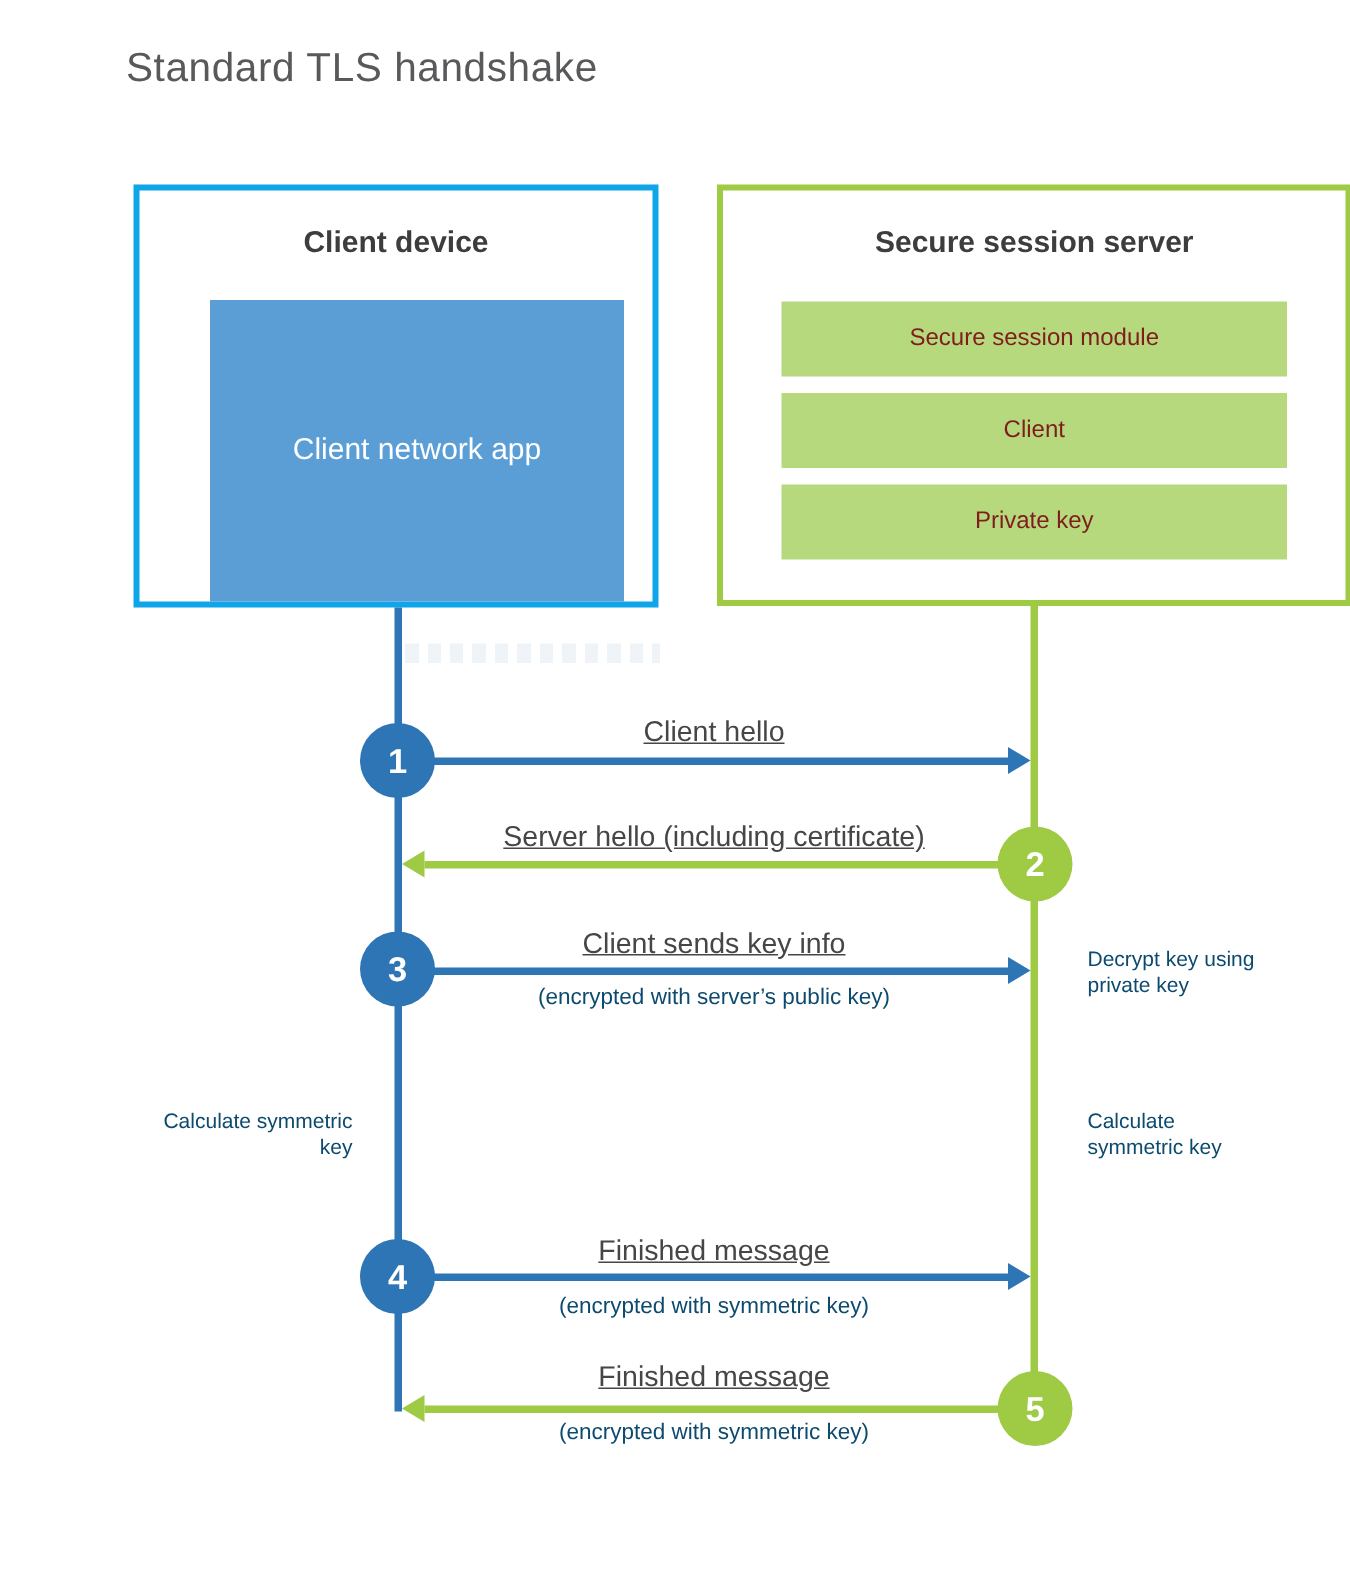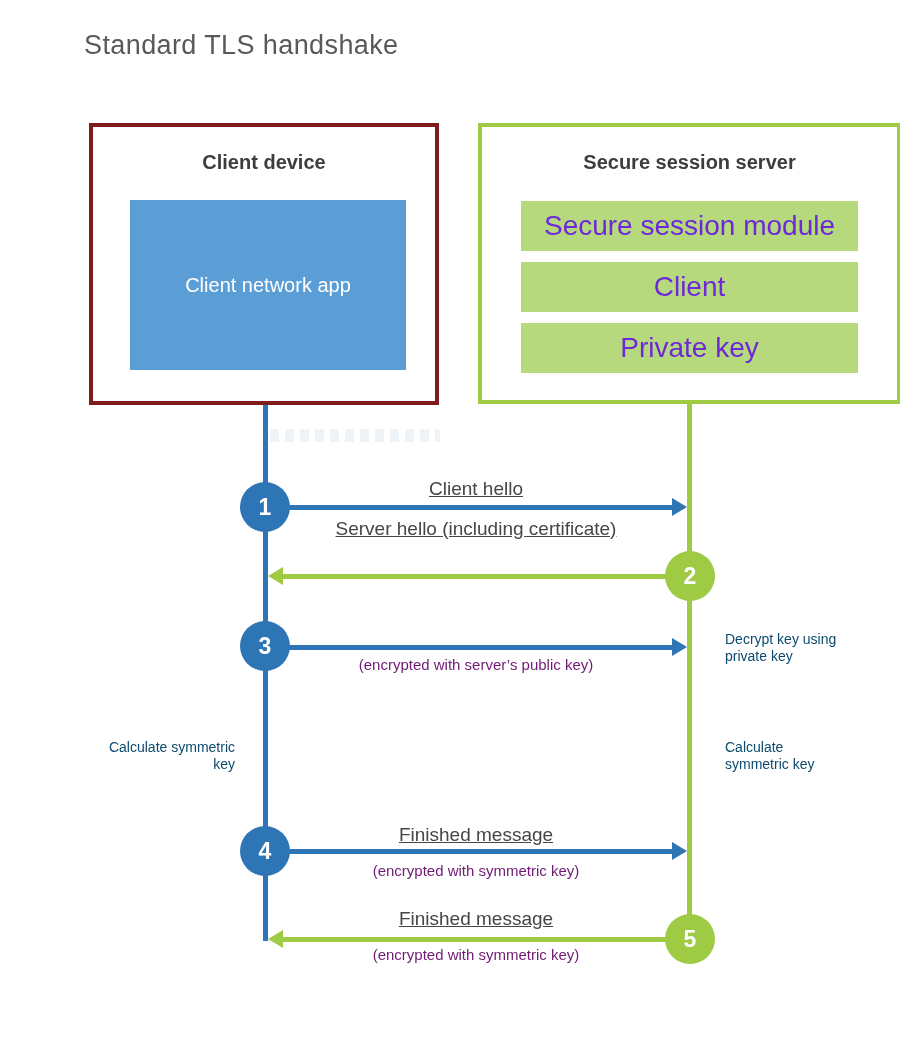--- a/index.html
+++ b/index.html
@@ -7,35 +7,35 @@
     position:relative; width:900px; height:1058px; background:#ffffff;
     font-family:"Liberation Sans","DejaVu Sans",sans-serif; overflow:hidden;margin-left:48px;
   }
   .page-title {
     position:absolute; left:36px; top:30px;
     font-size:27px; font-weight:300; color:#58595b; letter-spacing:0.4px;
   }
 
   
   .entity-box { position:absolute; top:123px; background:#fff; box-sizing:border-box; }
-  .client-box { left:41px; width:350px; height:282px; border:4px solid #7f1d1d; }
+  .client-box { left:41px; width:350px; height:282px; border:4px solid #0ea5e9; }
   .server-box { left:430px; width:423px; height:281px; border:4px solid #9fca44; }
   .entity-title {
     position:absolute; left:0; right:0; top:24px; text-align:center;
     font-size:20px; font-weight:700; color:#3d3d3d;
   }
   .client-app {
-    position:absolute; left:37px; top:73px; width:276px; height:170px;
+    position:absolute; left:47px; top:73px; width:276px; height:201px;
     background:#5b9ed6; color:#ffffff; font-size:20px; line-height:1.45;
     display:flex; align-items:center; justify-content:center; text-align:center;
   }
   .client-app span { display:block; width:180px; }
   .server-bar {
     position:absolute; left:39px; width:337px; height:50px; background:#b6d97e;
-    color:#6d28d9; font-size:28px; display:flex; align-items:center; justify-content:center;
+    color:#7f1d1d; font-size:16px; display:flex; align-items:center; justify-content:center;
   }
   .bar-1 { top:74px; } .bar-2 { top:135px; } .bar-3 { top:196px; }
 
   
   .vline { position:absolute; width:5px; }
   .vline-client { left:215px; top:405px; height:536px; background:#2e75b6; }
   .vline-server { left:639px; top:404px; height:535px; background:#9fca44; }
 
   
   .ghost-dashes {
@@ -70,24 +70,24 @@
   .arrow-4 { left:240px; top:842px; width:399px; }
   .arrow-5 { left:220px; top:930px; width:399px; }
 
   
   .msg-label {
     position:absolute; left:230px; width:396px; text-align:center;
     font-size:19px; color:#464646; z-index:2;text-decoration:underline;
   }
   .msg-sub {
     position:absolute; left:230px; width:396px; text-align:center;
-    font-size:15px; color:#701a75; z-index:2;
+    font-size:15px; color:#0c4a6e; z-index:2;
   }
   .lbl-1 { top:478px; }
-  .lbl-2 { top:518px; }
+  .lbl-2 { top:548px; }
   .lbl-3 { top:619px; }
   .sub-3 { top:656px; }
   .lbl-4 { top:824px; }
   .sub-4 { top:862px; }
   .lbl-5 { top:908px; }
   .sub-5 { top:946px; }
 
   
   .side-note { position:absolute; font-size:14px; color:#0c4a6e; line-height:1.24; }
   .note-decrypt    { left:677px; top:631px; width:136px; }
@@ -157,20 +157,21 @@
     <div class="shaft shaft-blue"></div>
     <div class="head-right"></div>
   </div>
   <div class="arrow arrow-5">
     <div class="head-left"></div>
     <div class="shaft shaft-green"></div>
   </div>
 
   <div class="msg-label lbl-1">Client hello</div>
   <div class="msg-label lbl-2">Server hello (including certificate)</div>
+  <div class="msg-label lbl-3">Client sends key info</div>
   <div class="msg-sub sub-3">(encrypted with server’s public key)</div>
   <div class="msg-label lbl-4">Finished message</div>
   <div class="msg-sub sub-4">(encrypted with symmetric key)</div>
   <div class="msg-label lbl-5">Finished message</div>
   <div class="msg-sub sub-5">(encrypted with symmetric key)</div>
 
   <div class="side-note note-decrypt">Decrypt key using private key</div>
   <div class="side-note note-calc-left">Calculate symmetric key</div>
   <div class="side-note note-calc-right">Calculate symmetric key</div>
 

